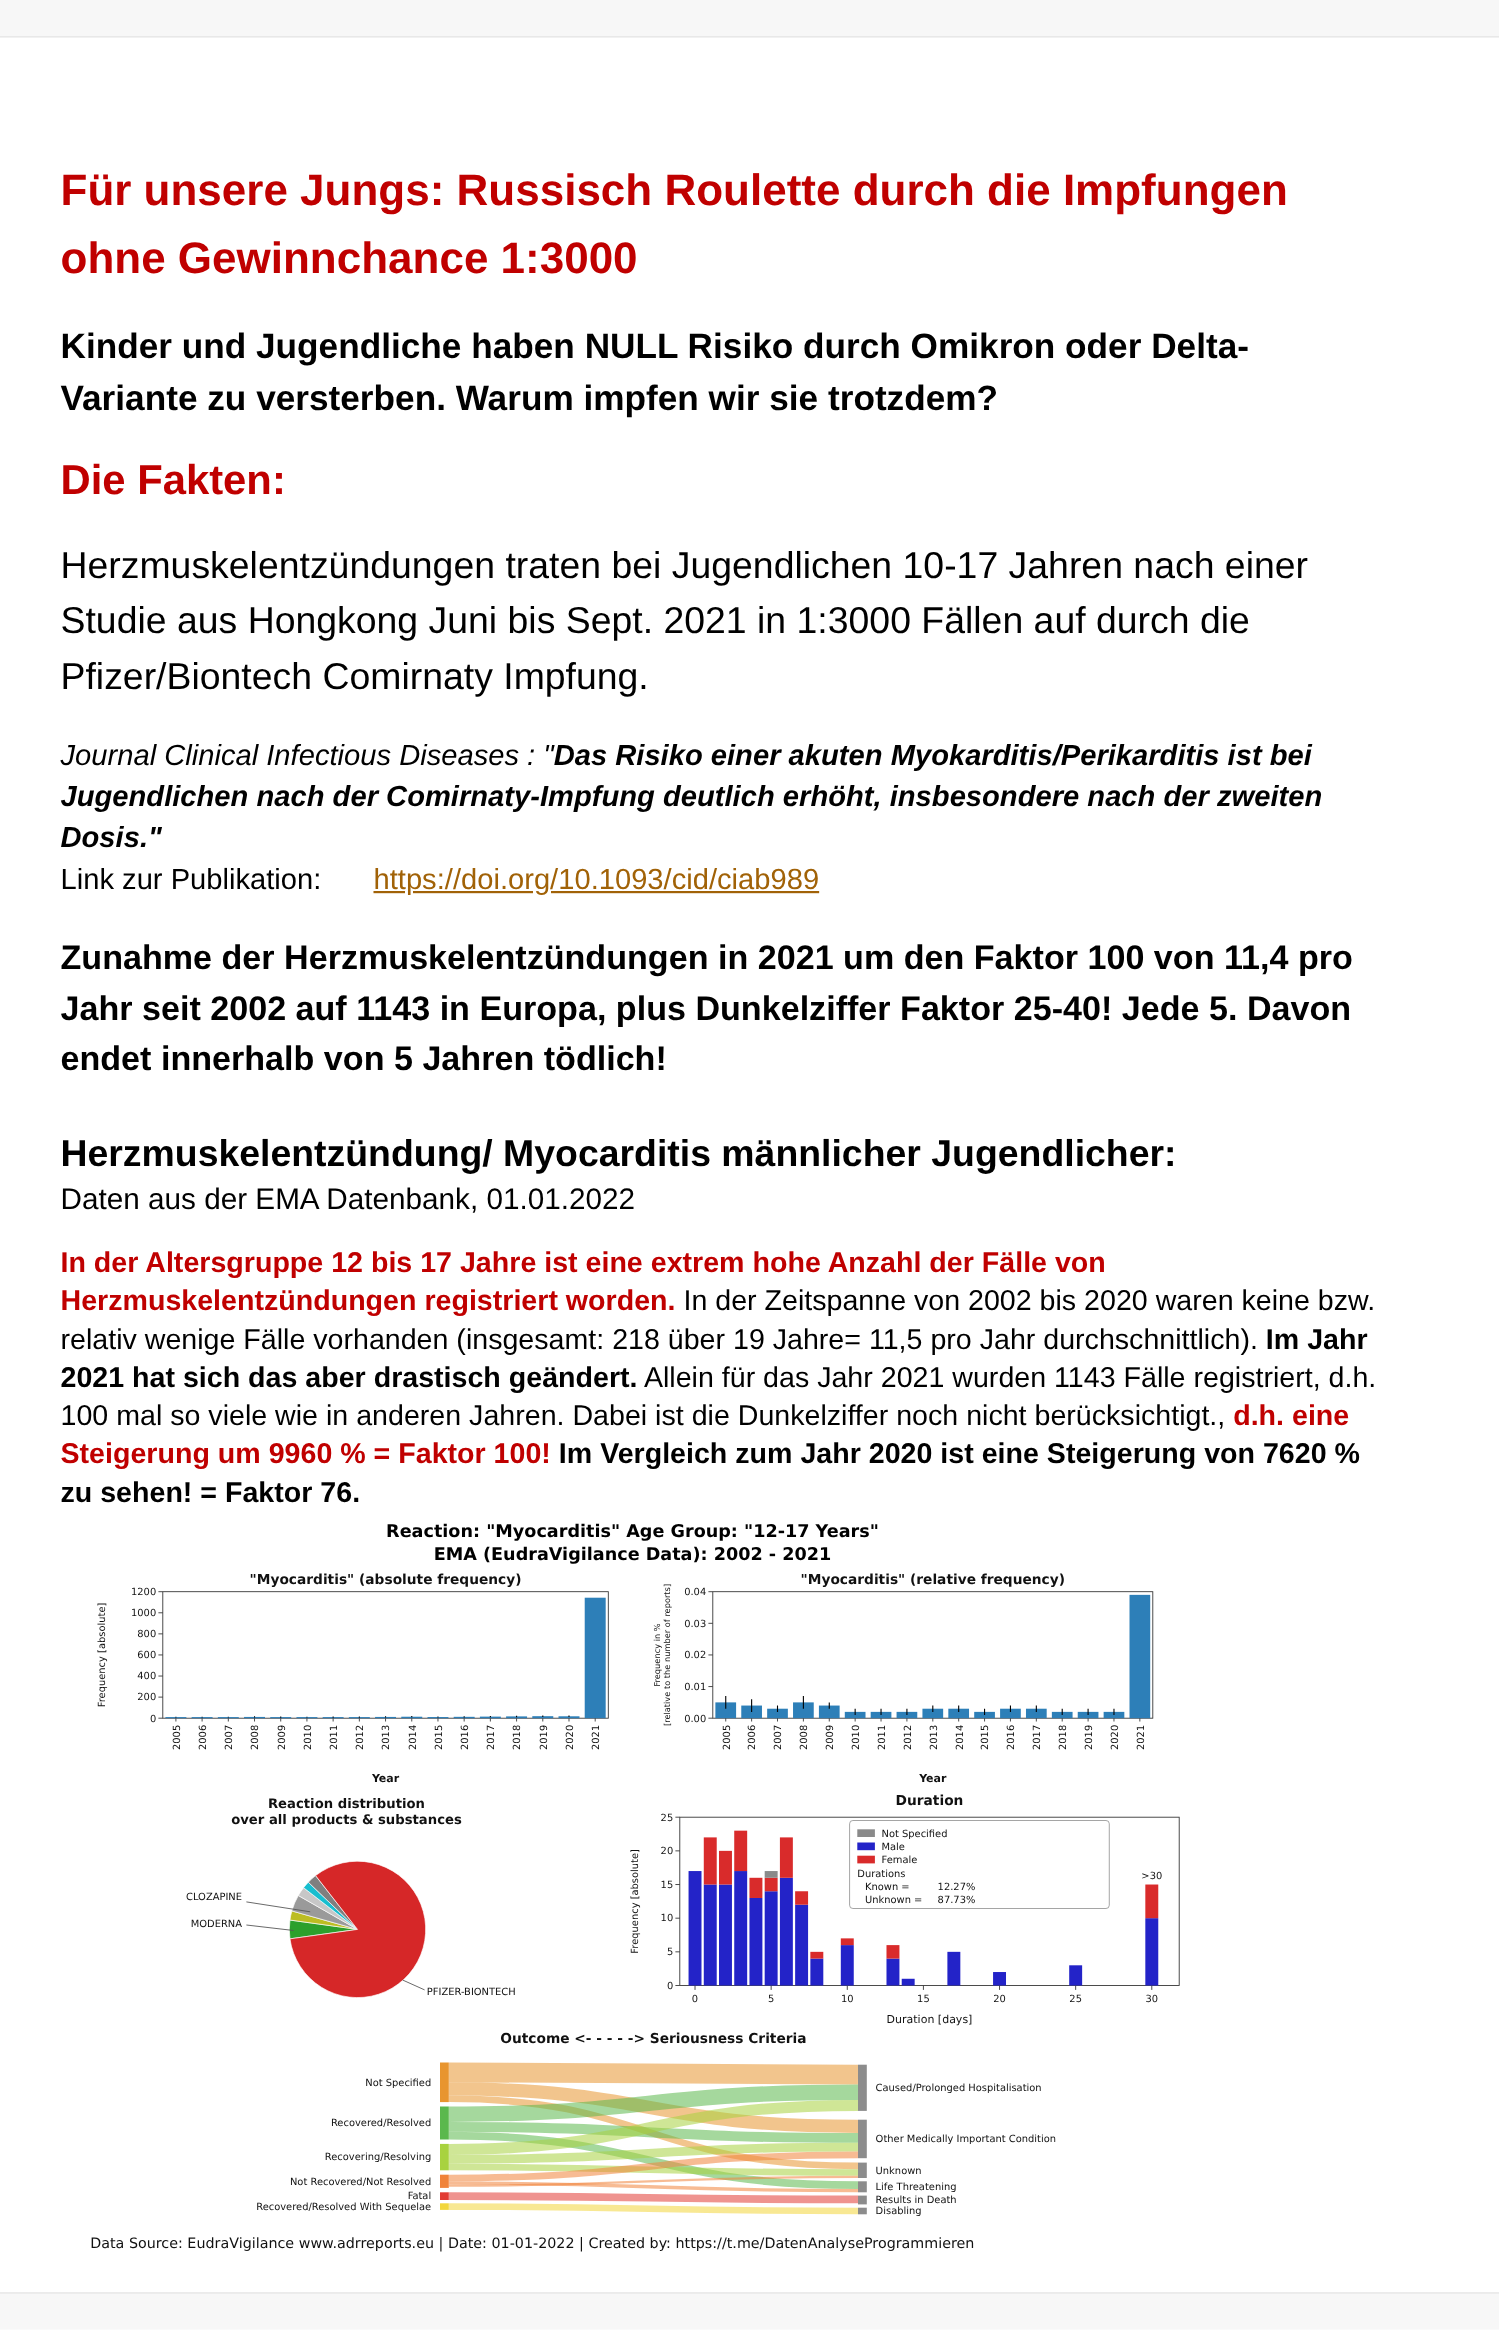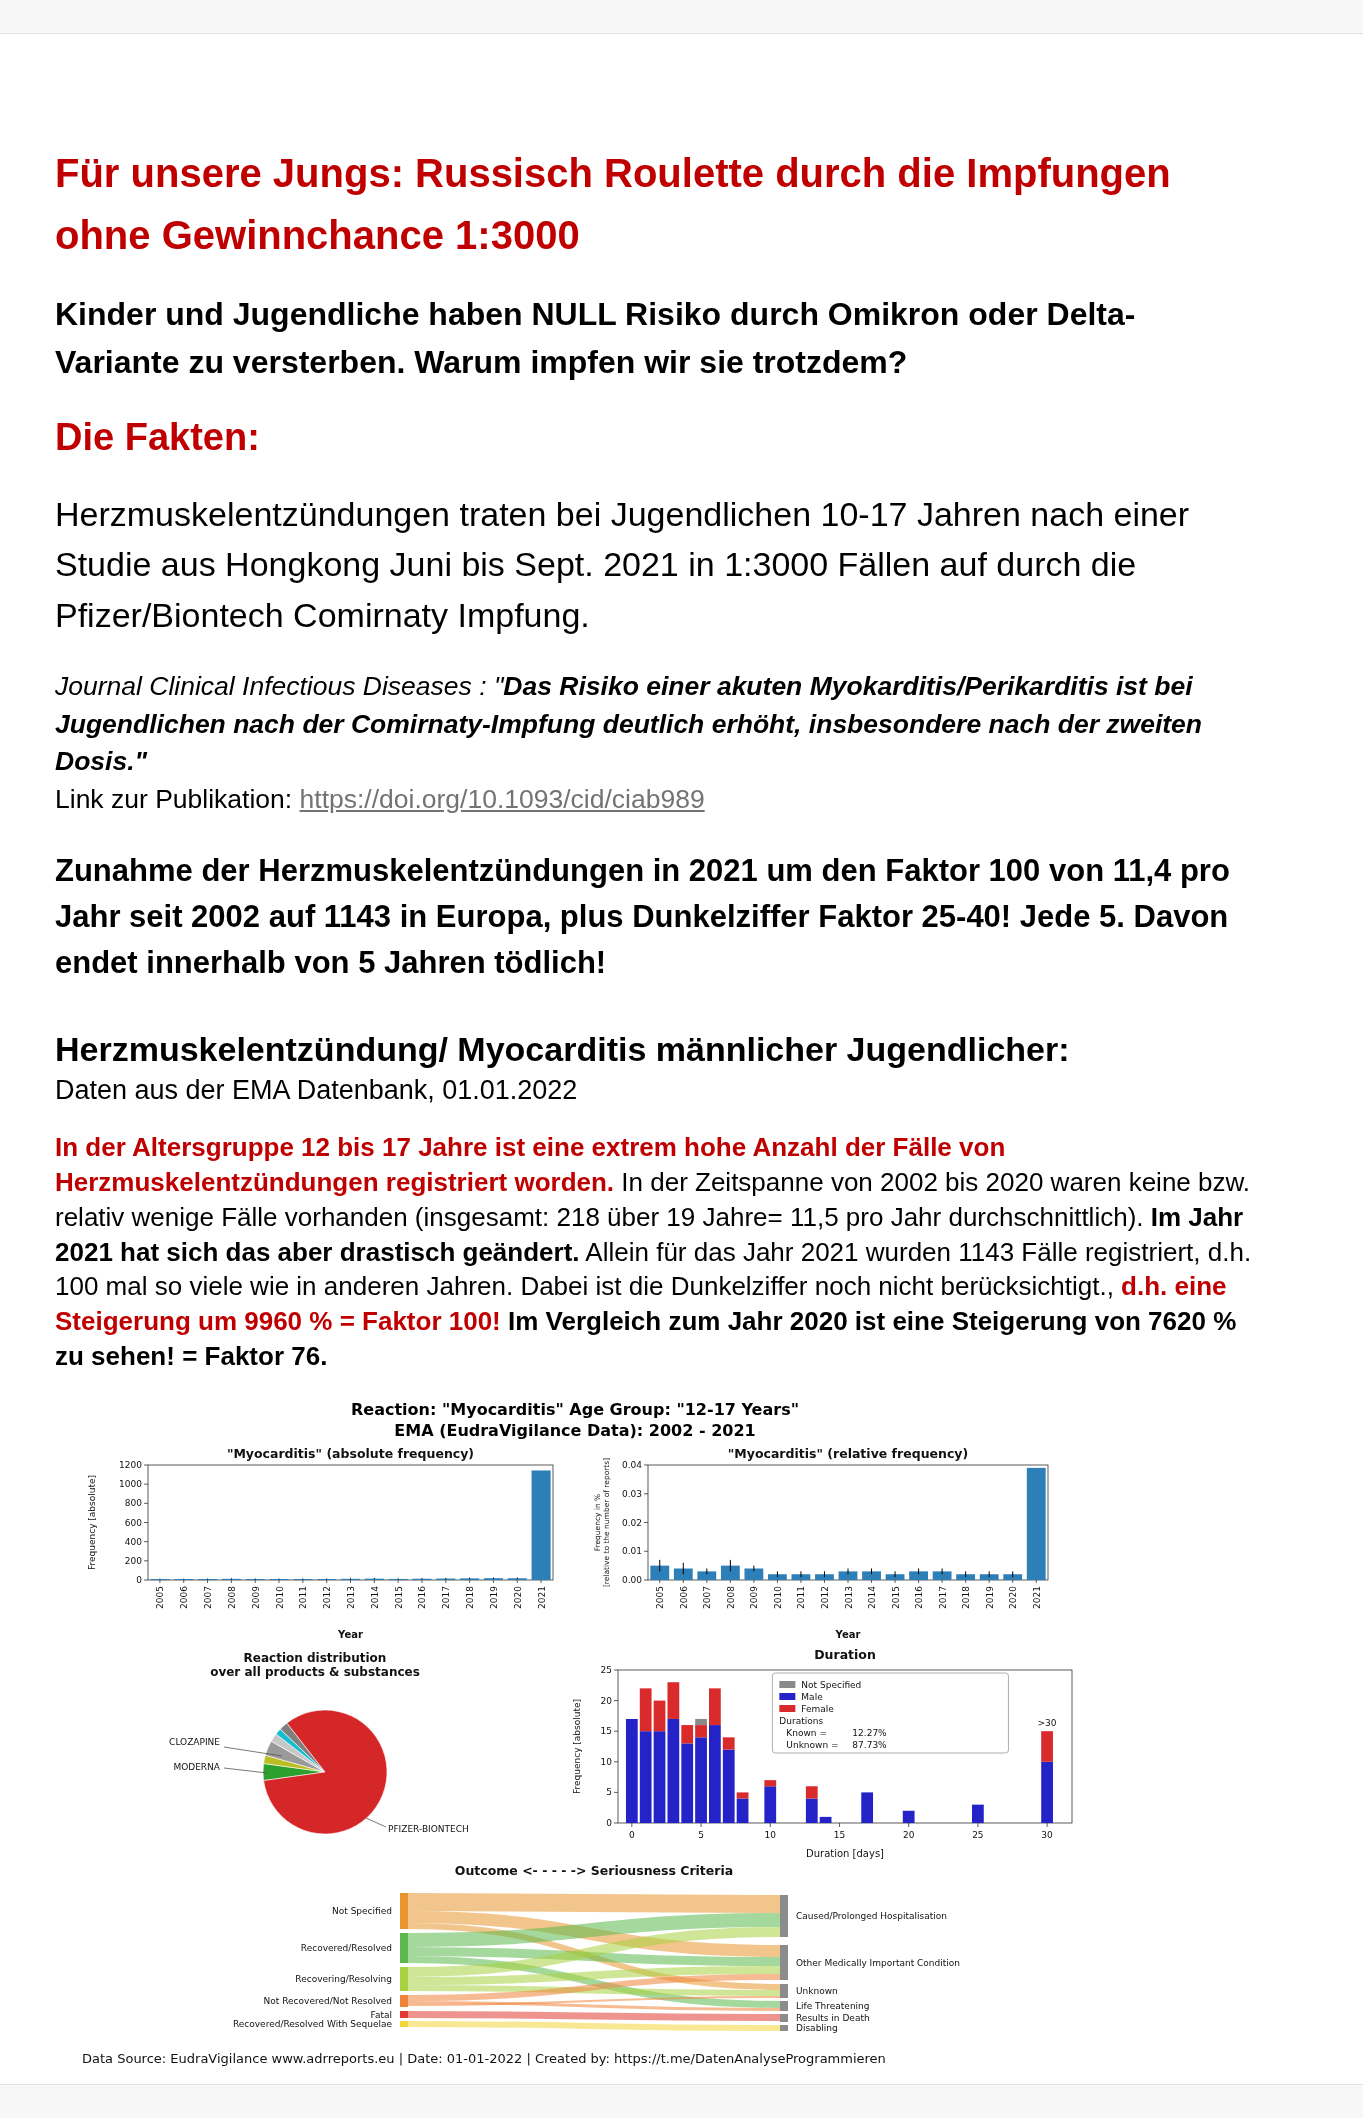--- a/index.html
+++ b/index.html
@@ -36,33 +36,33 @@
     font-size:34px; font-weight:normal; line-height:1.48;
     margin:0 0 28px 0; max-width:1195px;
   }
   p.journal {
     font-size:26.5px; line-height:1.42; margin:0 0 30px 0; max-width:1195px;
   }
   .j-prefix { font-style:italic; }
   .j-quote  { font-style:italic; font-weight:bold; }
   .j-suffix { font-style:italic; font-weight:bold; }
   .j-linkline { font-style:normal; }
-  a.pub-link { color:#737373; text-decoration:underline; }
+  a.pub-link { color:#a16207; text-decoration:underline;margin-left:40px; }
   p.increase {
     font-size:31px; font-weight:bold; line-height:1.48;
     margin:0 0 44px 0; max-width:1195px;
   }
   h2.section-heading {
     font-size:34px; font-weight:bold; margin:0 0 6px 0;
   }
   p.section-sub {
     font-size:27px; margin:0 0 24px 0;
   }
   p.analysis {
-    font-size:26px; line-height:1.34; margin:0 0 26px 0; max-width:1230px;
+    font-size:26px; line-height:1.34; margin:0 0 8px 0; max-width:1230px;
   }
   .seg-red-bold { color:#C00000; font-weight:bold; }
   .seg-bold { font-weight:bold; }
   .seg-normal { }
 
   .figure {
     margin-left:15px; width:1010px;
     font-family:"DejaVu Sans", sans-serif;
   }
   .figure svg text { font-family:"DejaVu Sans", sans-serif; }

